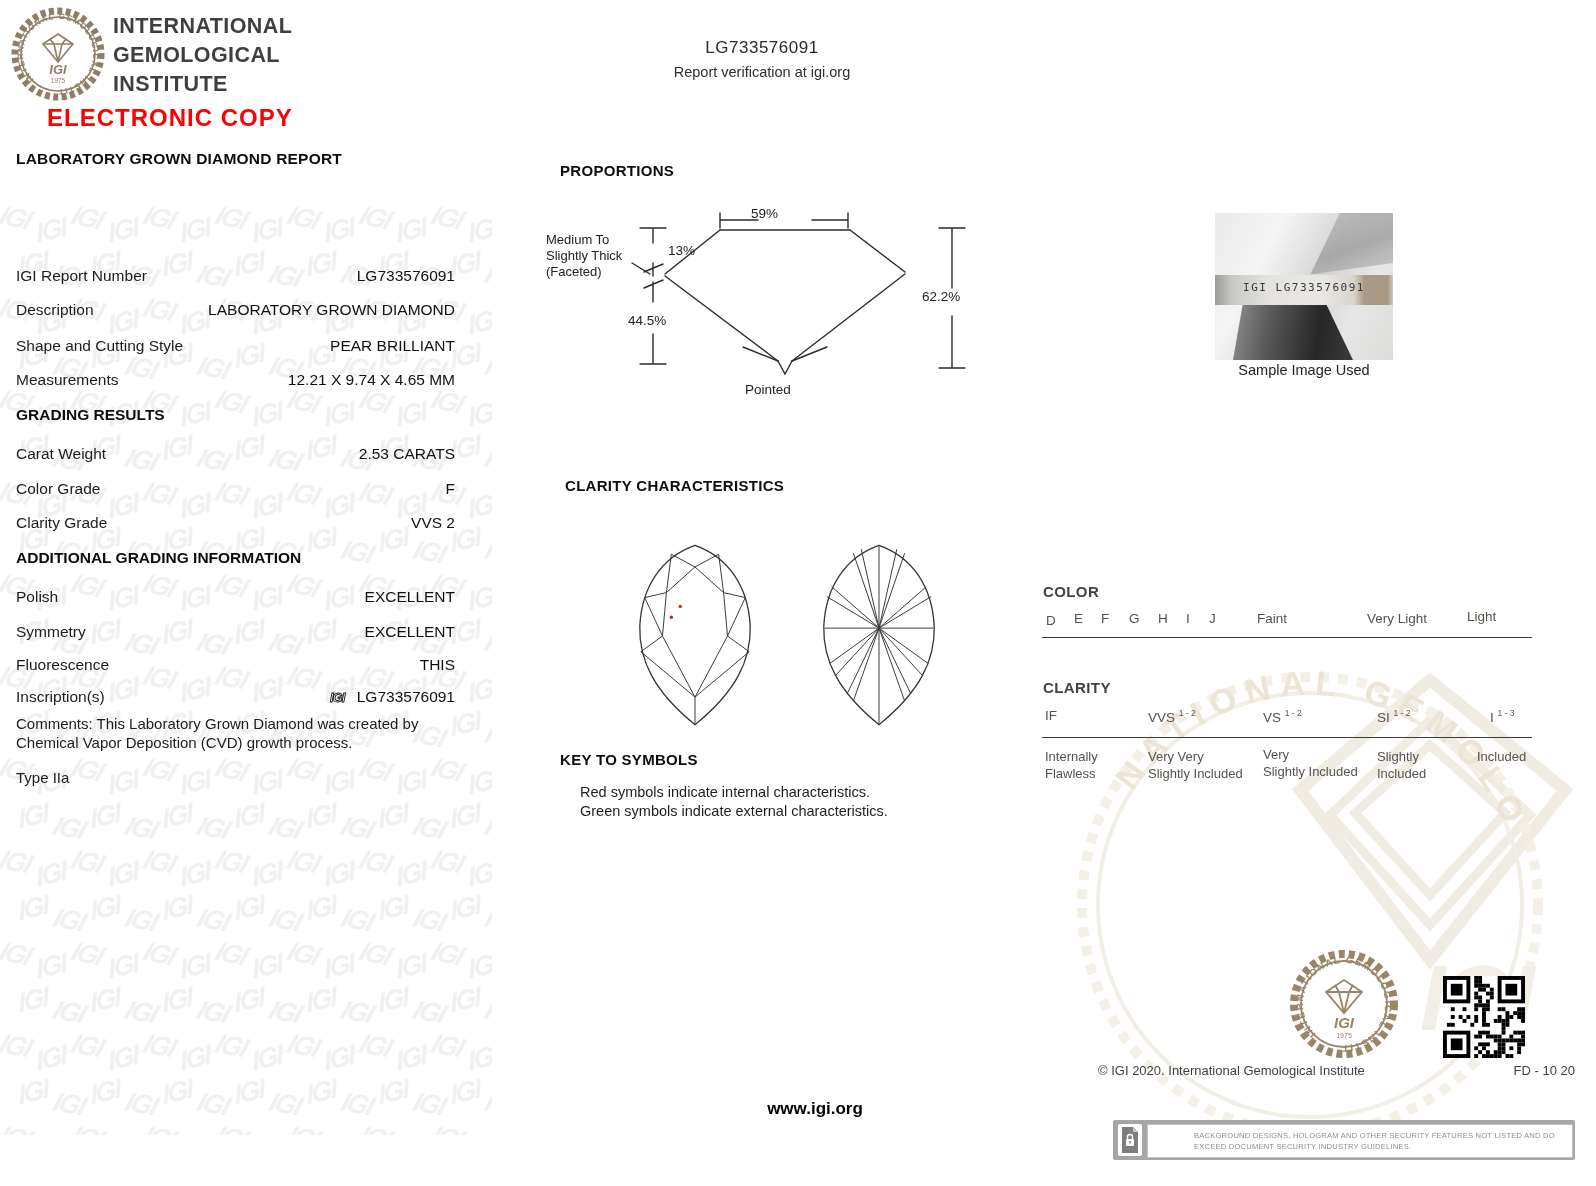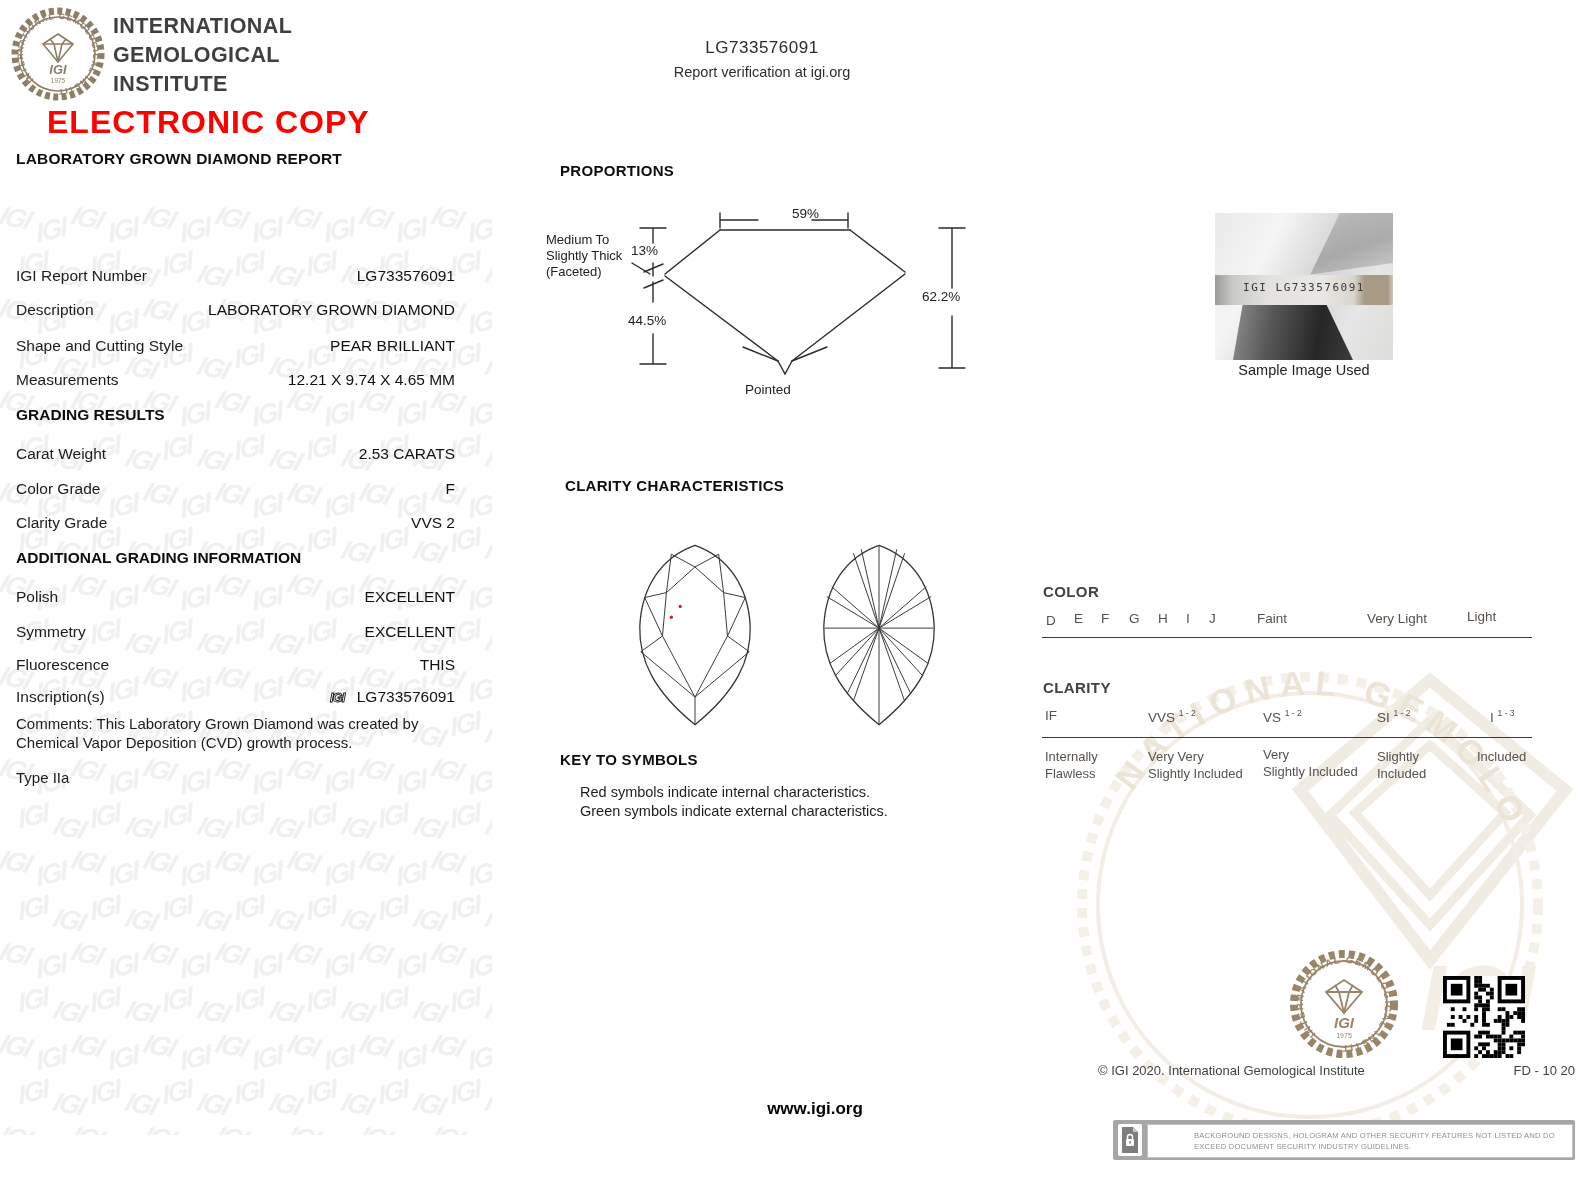--- a/index.html
+++ b/index.html
@@ -4,21 +4,21 @@
 <style>
   html,body{margin:0;padding:0;background:#ffffff;}
   #canvas{position:relative;width:1596px;height:1186px;background:#fff;overflow:hidden;
           font-family:"Liberation Sans",sans-serif;color:#1c1c1c;}
   .abs{position:absolute;}
   
   #wm-pattern{position:absolute;left:0;top:203px;width:492px;height:932px;overflow:hidden;pointer-events:none;}
   .wm-tile{position:absolute;font:italic 700 27px "Liberation Sans",sans-serif;color:#f0f0f0;letter-spacing:-2px;}
   
   .brand{left:113px;top:12px;font-size:21.5px;font-weight:700;color:#3f3f41;line-height:29px;letter-spacing:.4px;}
-  .ecopy{left:47px;top:104px;font-size:32px;font-weight:700;letter-spacing:1px;}
+  .ecopy{left:47px;top:104px;font-size:24px;font-weight:700;letter-spacing:1px;}
   .hdr-num{left:562px;top:38px;width:400px;text-align:center;font-size:17px;color:#2b2b2b;letter-spacing:.5px;}
   .hdr-ver{left:562px;top:64px;width:400px;text-align:center;font-size:14.5px;color:#2e2e2e;}
   
   .rep-title{left:16px;top:150px;font-size:15.5px;font-weight:700;color:#0d0d0d;letter-spacing:.2px;}
   .row{left:16px;width:439px;height:20px;}
   .row .lbl{position:absolute;left:0;top:0;font-size:15.5px;color:#1c1c1c;}
   .row .val{position:absolute;right:0;top:0;font-size:15.5px;color:#111;text-align:right;}
   .sec-hd{left:16px;font-size:15.5px;font-weight:700;color:#0d0d0d;}
   .comments{left:16px;top:714px;width:436px;font-size:15px;line-height:19px;color:#1c1c1c;}
   .typeline{left:16px;top:769px;font-size:15px;color:#1c1c1c;}
@@ -483,22 +483,22 @@
 
       <path d="M124,138 L143,130 M133,132 L133,152"></path>
       <path d="M133,184 L133,214 M120,214 L146,214"></path>
 
       <path d="M112,113 L130,124"></path>
 
       <path d="M419,78 L445,78 M432,78 L432,138 M432,166 L432,218 M419,218 L445,218"></path>
     </g>
   </svg>
 
-  <span class="abs prop-lbl" style="left:751px;top:206px;width:68px;text-align:right">59%</span>
-  <span class="abs prop-lbl" style="left:631px;top:243px">13%</span>
+  <span class="abs prop-lbl" style="left:751px;top:206px;width:68px;text-align:left">59%</span>
+  <span class="abs prop-lbl" style="left:668px;top:243px">13%</span>
   <span class="abs prop-lbl" style="left:628px;top:313px">44.5%</span>
   <span class="abs prop-lbl" style="left:922px;top:289px">62.2%</span>
   <div class="abs girdle-lbl">
     <div>Medium To</div>
     <div>Slightly Thick</div>
     <div>(Faceted)</div>
   </div>
   <span class="abs prop-lbl" style="left:738px;top:382px;width:60px;text-align:center">Pointed</span>
 
   <div id="sample-img" class="abs">

